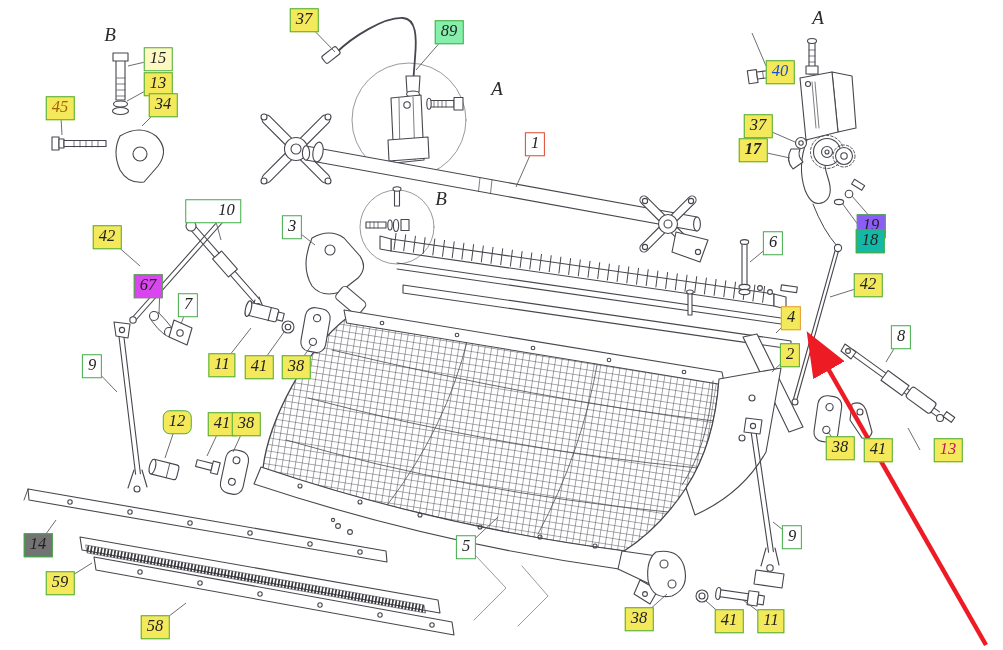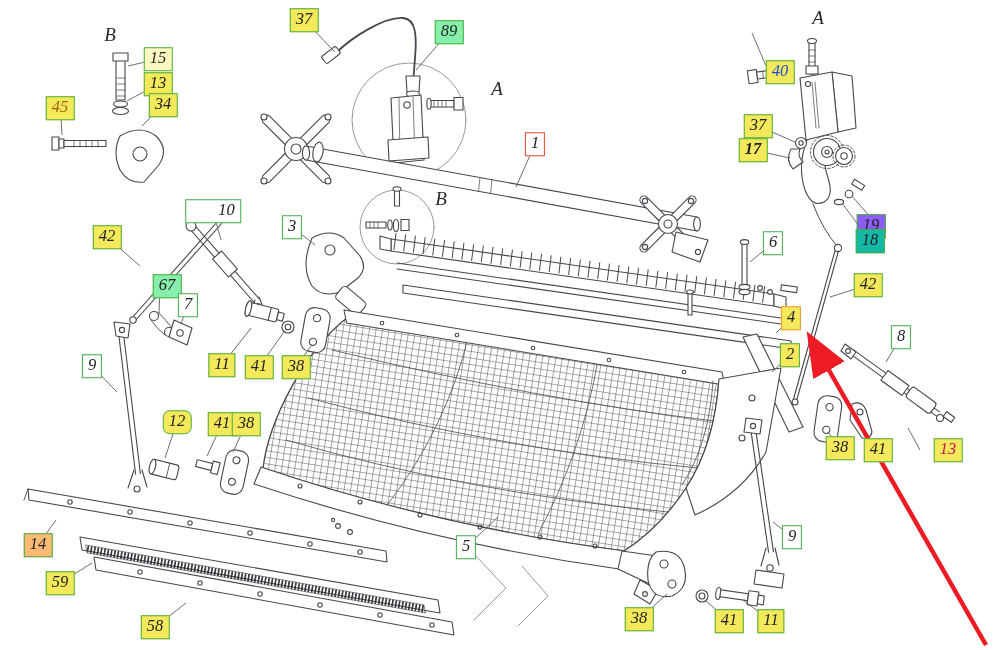--- a/index.html
+++ b/index.html
@@ -410,37 +410,37 @@
       <div class="callout callout-yellow" style="left: 758px; top: 126px; background: rgb(244, 233, 91); border-color: rgb(74, 172, 60); color: rgb(34, 34, 34);">37</div>
       <div class="callout callout-yellow" style="left: 753px; top: 150px; background: rgb(244, 233, 91); border-color: rgb(74, 172, 60); color: rgb(34, 34, 34); font-weight: bold;">17</div>
       <div class="callout callout-yellow" style="left: 871px; top: 218px; background: #8b5cf6; border-color: rgb(74, 172, 60); color: rgb(34, 34, 34); margin-top: 8px;">19</div>
       <div class="callout callout-yellow" style="left: 870px; top: 241px; background: #14b8a6; border-color: rgb(74, 172, 60); color: rgb(34, 34, 34);">18</div>
       <div class="callout callout-green" style="left: 213px; top: 211px; background: rgb(255, 255, 255); border-color: rgb(63, 170, 70); color: rgb(34, 34, 34); padding-left: 32px;">10</div>
       <div class="callout callout-green" style="left: 292px; top: 227px; background: rgb(255, 255, 255); border-color: rgb(63, 170, 70); color: rgb(34, 34, 34);">3</div>
       <div class="callout callout-plain" style="left: 441px; top: 198px; background: transparent; border-color: transparent; color: rgb(42, 42, 42);">B</div>
       <div class="callout callout-green" style="left: 773px; top: 243px; background: rgb(255, 255, 255); border-color: rgb(63, 170, 70); color: rgb(34, 34, 34);">6</div>
       <div class="callout callout-yellow" style="left: 107px; top: 237px; background: rgb(244, 233, 91); border-color: rgb(74, 172, 60); color: rgb(34, 34, 34);">42</div>
       <div class="callout callout-yellow" style="left: 868px; top: 285px; background: rgb(244, 233, 91); border-color: rgb(74, 172, 60); color: rgb(34, 34, 34);">42</div>
-      <div class="callout callout-yellow" style="left: 167px; top: 286px; background: #86efac; border-color: rgb(74, 172, 60); color: rgb(34, 34, 34);">67</div>
+      <div class="callout callout-yellow" style="left: 148px; top: 286px; background: #d946ef; border-color: rgb(74, 172, 60); color: rgb(34, 34, 34);">67</div>
       <div class="callout callout-green" style="left: 188px; top: 305px; background: rgb(255, 255, 255); border-color: rgb(63, 170, 70); color: rgb(34, 34, 34);">7</div>
       <div class="callout callout-orange" style="left: 791px; top: 318px; background: rgb(244, 233, 91); border-color: rgb(231, 154, 60); color: rgb(34, 34, 34);">4</div>
       <div class="callout callout-yellow" style="left: 790px; top: 355px; background: rgb(244, 233, 91); border-color: rgb(74, 172, 60); color: rgb(34, 34, 34);">2</div>
       <div class="callout callout-green" style="left: 901px; top: 337px; background: rgb(255, 255, 255); border-color: rgb(63, 170, 70); color: rgb(34, 34, 34);">8</div>
       <div class="callout callout-green" style="left: 92px; top: 366px; background: rgb(255, 255, 255); border-color: rgb(63, 170, 70); color: rgb(34, 34, 34);">9</div>
       <div class="callout callout-yellow" style="left: 222px; top: 365px; background: rgb(244, 233, 91); border-color: rgb(74, 172, 60); color: rgb(34, 34, 34);">11</div>
       <div class="callout callout-yellow" style="left: 259px; top: 367px; background: rgb(244, 233, 91); border-color: rgb(74, 172, 60); color: rgb(34, 34, 34);">41</div>
       <div class="callout callout-yellow" style="left: 296px; top: 367px; background: rgb(244, 233, 91); border-color: rgb(74, 172, 60); color: rgb(34, 34, 34);">38</div>
       <div class="callout callout-yellow" style="left: 177px; top: 422px; background: rgb(244, 233, 91); border-color: rgb(74, 172, 60); color: rgb(34, 34, 34); border-radius: 7px;">12</div>
       <div class="callout callout-yellow" style="left: 222px; top: 424px; background: rgb(244, 233, 91); border-color: rgb(74, 172, 60); color: rgb(34, 34, 34);">41</div>
       <div class="callout callout-yellow" style="left: 246px; top: 424px; background: rgb(244, 233, 91); border-color: rgb(74, 172, 60); color: rgb(34, 34, 34);">38</div>
       <div class="callout callout-yellow" style="left: 840px; top: 448px; background: rgb(244, 233, 91); border-color: rgb(74, 172, 60); color: rgb(34, 34, 34);">38</div>
       <div class="callout callout-yellow" style="left: 878px; top: 450px; background: rgb(244, 233, 91); border-color: rgb(74, 172, 60); color: rgb(34, 34, 34);">41</div>
       <div class="callout callout-yellow" style="left: 948px; top: 450px; background: rgb(244, 233, 91); border-color: rgb(74, 172, 60); color: #be185d;">13</div>
       <div class="callout callout-green" style="left: 792px; top: 537px; background: rgb(255, 255, 255); border-color: rgb(63, 170, 70); color: rgb(34, 34, 34);">9</div>
-      <div class="callout callout-green" style="left: 38px; top: 545px; background: #fdba74; border-color: rgb(63, 170, 70); color: rgb(34, 34, 34);">14</div>
+      <div class="callout callout-green" style="left: 38px; top: 545px; background: #737373; border-color: rgb(63, 170, 70); color: rgb(34, 34, 34);">14</div>
       <div class="callout callout-yellow" style="left: 60px; top: 583px; background: rgb(244, 233, 91); border-color: rgb(74, 172, 60); color: rgb(34, 34, 34);">59</div>
       <div class="callout callout-green" style="left: 466px; top: 547px; background: rgb(255, 255, 255); border-color: rgb(63, 170, 70); color: rgb(34, 34, 34);">5</div>
       <div class="callout callout-yellow" style="left: 155px; top: 627px; background: rgb(244, 233, 91); border-color: rgb(74, 172, 60); color: rgb(34, 34, 34);">58</div>
       <div class="callout callout-yellow" style="left: 639px; top: 619px; background: rgb(244, 233, 91); border-color: rgb(74, 172, 60); color: rgb(34, 34, 34);">38</div>
       <div class="callout callout-yellow" style="left: 729px; top: 621px; background: rgb(244, 233, 91); border-color: rgb(74, 172, 60); color: rgb(34, 34, 34);">41</div>
       <div class="callout callout-yellow" style="left: 771px; top: 621px; background: rgb(244, 233, 91); border-color: rgb(74, 172, 60); color: rgb(34, 34, 34);">11</div>
     </div>
 
 </div>
 

